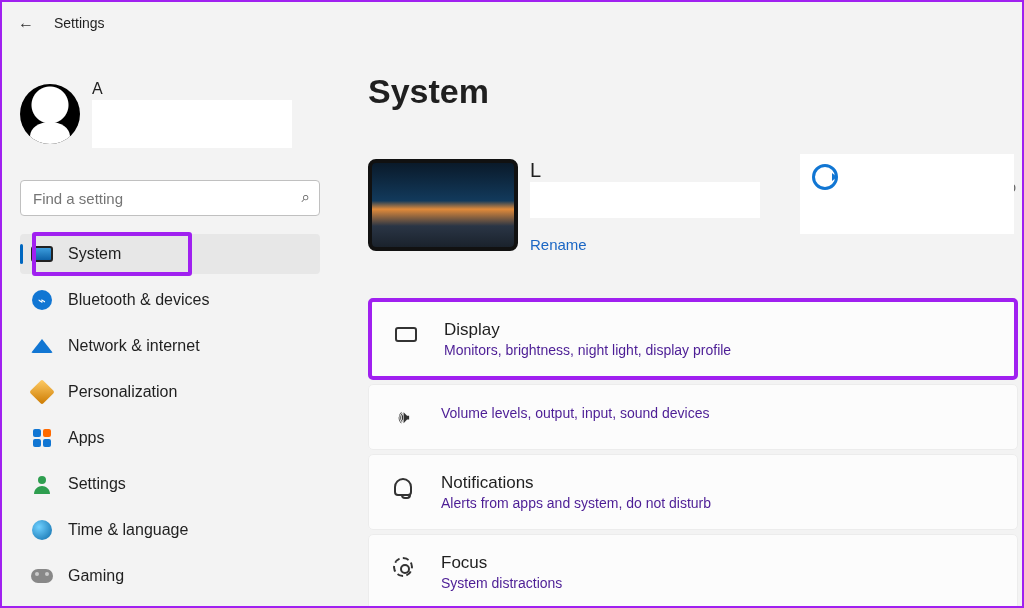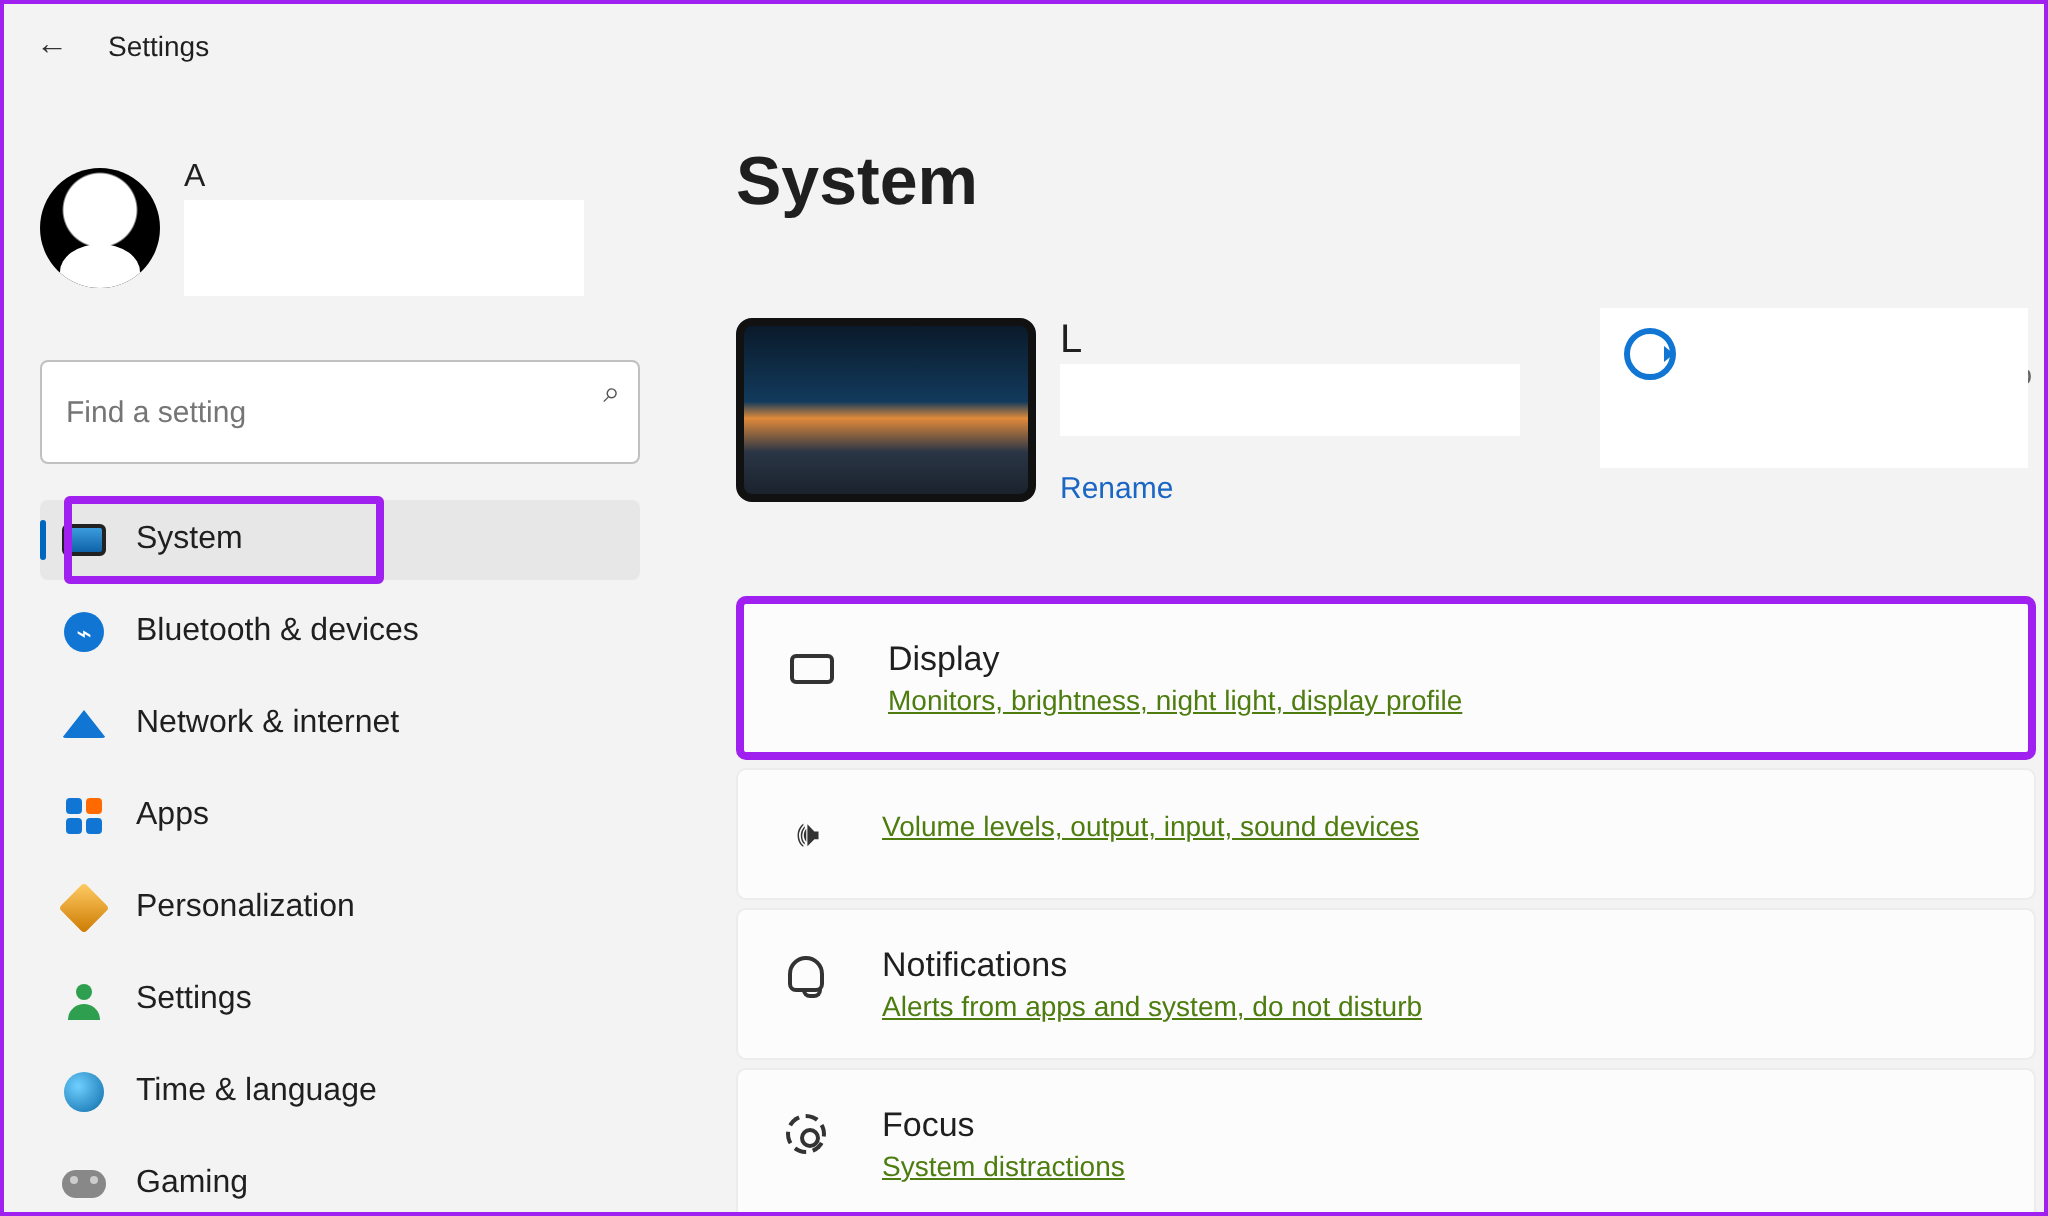--- a/index.html
+++ b/index.html
@@ -10,21 +10,21 @@
   .title { font-size: 14px; color: #1f1f1f; }
   .body { display: flex; flex: 1; overflow: hidden; }
   .sidebar { width: 330px; padding: 0 12px 0 18px; display: flex; flex-direction: column; }
   .profile { display: flex; align-items: center; margin: 36px 0 16px 0; }
   .avatar { width: 60px; height: 60px; border-radius: 50%; background: radial-gradient(circle at 50% 35%, #fff 0 18px, #000 19px 100%); position: relative; overflow: hidden; flex-shrink: 0; }
   .avatar::before { content: ""; position: absolute; bottom: -6px; left: 10px; right: 10px; height: 28px; border-radius: 50% 50% 0 0; background: #fff; }
   .profile-info { margin-left: 12px; }
   .profile-name { font-size: 16px; font-weight: 400; color: #1f1f1f; }
   .profile-mask { width: 200px; height: 48px; background: #fff; margin-top: 2px; }
   .searchbox { position: relative; margin-top: 16px; margin-bottom: 18px; }
-  .searchbox input { width: 100%; height: 52px; padding: 0 36px 0 12px; border: 1px solid #c0c0c0; border-radius: 4px; background: #fff; font-size: 15px; color: #666; outline: none; }
+  .searchbox input { width: 100%; height: 36px; padding: 0 36px 0 12px; border: 1px solid #c0c0c0; border-radius: 4px; background: #fff; font-size: 15px; color: #666; outline: none; }
   .searchbox .mag { position: absolute; right: 10px; top: 8px; font-size: 15px; color: #555; pointer-events: none; }
   .nav { display: flex; flex-direction: column; gap: 6px; }
   .nav-item { display: flex; align-items: center; height: 40px; padding: 0 10px; border-radius: 4px; cursor: pointer; font-size: 16px; color: #1f1f1f; }
   .nav-item .nicon { width: 24px; height: 24px; margin-right: 14px; display: flex; align-items: center; justify-content: center; }
   .nav-item.selected { background: #e7e7e7; position: relative; }
   .nav-item.selected::before { content: ""; position: absolute; left: 0; top: 10px; bottom: 10px; width: 3px; background: #0067c0; border-radius: 2px; }
   .nav-highlight { border: 4px solid #a020f0; border-radius: 3px; position: absolute; left: 12px; width: 160px; height: 44px; pointer-events: none; }
   .nav-system-wrap { position: relative; }
   
   .ic-system { width: 22px; height: 16px; border-radius: 3px; background: linear-gradient(#3b9cdc,#0e62a8); border: 2px solid #222; }
@@ -52,21 +52,21 @@
   .update-mask { position:absolute; right:8px; top:110px; width:214px; height:80px; background:#fff; }
   .upd-icon { width: 26px; height: 26px; border-radius: 50%; border: 3px solid #1176d3; position: relative; flex-shrink:0; }
   .upd-icon::after { content:""; position:absolute; right:-2px; top:6px; width:0; height:0; border-left:5px solid #1176d3; border-top:4px solid transparent; border-bottom:4px solid transparent; }
   .upd-text .t { font-size: 17px; font-weight: 600; color:#1f1f1f; }
   .upd-text .s { font-size: 14px; color:#666; white-space: nowrap; }
 
   .settings-list { display: flex; flex-direction: column; gap: 4px; padding-right: 4px; }
   .setting-item { display: flex; align-items: flex-start; padding: 18px 20px; background: #fcfcfc; border: 1px solid #ececec; border-radius: 5px; cursor: pointer; }
   .setting-item .sicon { width: 28px; height: 28px; margin-right: 24px; display:flex; align-items:center; justify-content:center; color:#333; }
   .setting-item .texts .t { font-size: 17px; color:#1f1f1f; }
-  .setting-item .texts .s { font-size: 14px; color:#4d7c0f; margin-top: 2px; text-decoration: underline; }
+  .setting-item .texts .s { font-size: 14px; color:#4c1d95; margin-top: 2px; }
   .setting-item.highlight { border: 4px solid #a020f0; }
   
   .si-display { width:22px; height:15px; border:2px solid #333; border-radius:3px; }
   .si-sound { font-size:18px; letter-spacing:-2px; }
   .si-notif { width:18px; height:18px; border:2px solid #333; border-radius:9px 9px 4px 4px; position:relative; }
   .si-notif::after{content:""; position:absolute; bottom:-5px; left:5px; width:6px; height:3px; border:2px solid #333; border-top:none; border-radius:0 0 4px 4px;}
   .si-focus { width:20px; height:20px; border:2px dashed #333; border-radius:50%; position:relative; }
   .si-focus::after{content:""; position:absolute; left:5px; top:5px; width:6px; height:6px; border:2px solid #333; border-radius:50%;}
 </style>
 </head>
@@ -107,34 +107,34 @@
           <span>Bluetooth &amp; devices</span>
         </div>
         <div class="nav-item">
           <span class="nicon">
               <span class="ic-net"></span>
             </span>
           <span>Network &amp; internet</span>
         </div>
         <div class="nav-item">
           <span class="nicon">
+              <span class="ic-person"></span>
+            </span>
+          <span>Personalization</span>
+        </div>
+        <div class="nav-item">
+          <span class="nicon">
               <span class="ic-apps">
                 <span></span>
                 <span></span>
                 <span></span>
                 <span></span>
               </span>
             </span>
           <span>Apps</span>
-        </div>
-        <div class="nav-item">
-          <span class="nicon">
-              <span class="ic-person"></span>
-            </span>
-          <span>Personalization</span>
         </div>
         <div class="nav-item">
           <span class="nicon">
             <svg class="ic-acc" viewBox="0 0 20 20">
                 <circle cx="10" cy="6" r="4" fill="#2e9e4f"></circle>
                 <path d="M2 20c0-5 4-8 8-8s8 3 8 8" fill="#2e9e4f"></path>
               </svg>
           </span>
           <span>Settings</span>
         </div>

